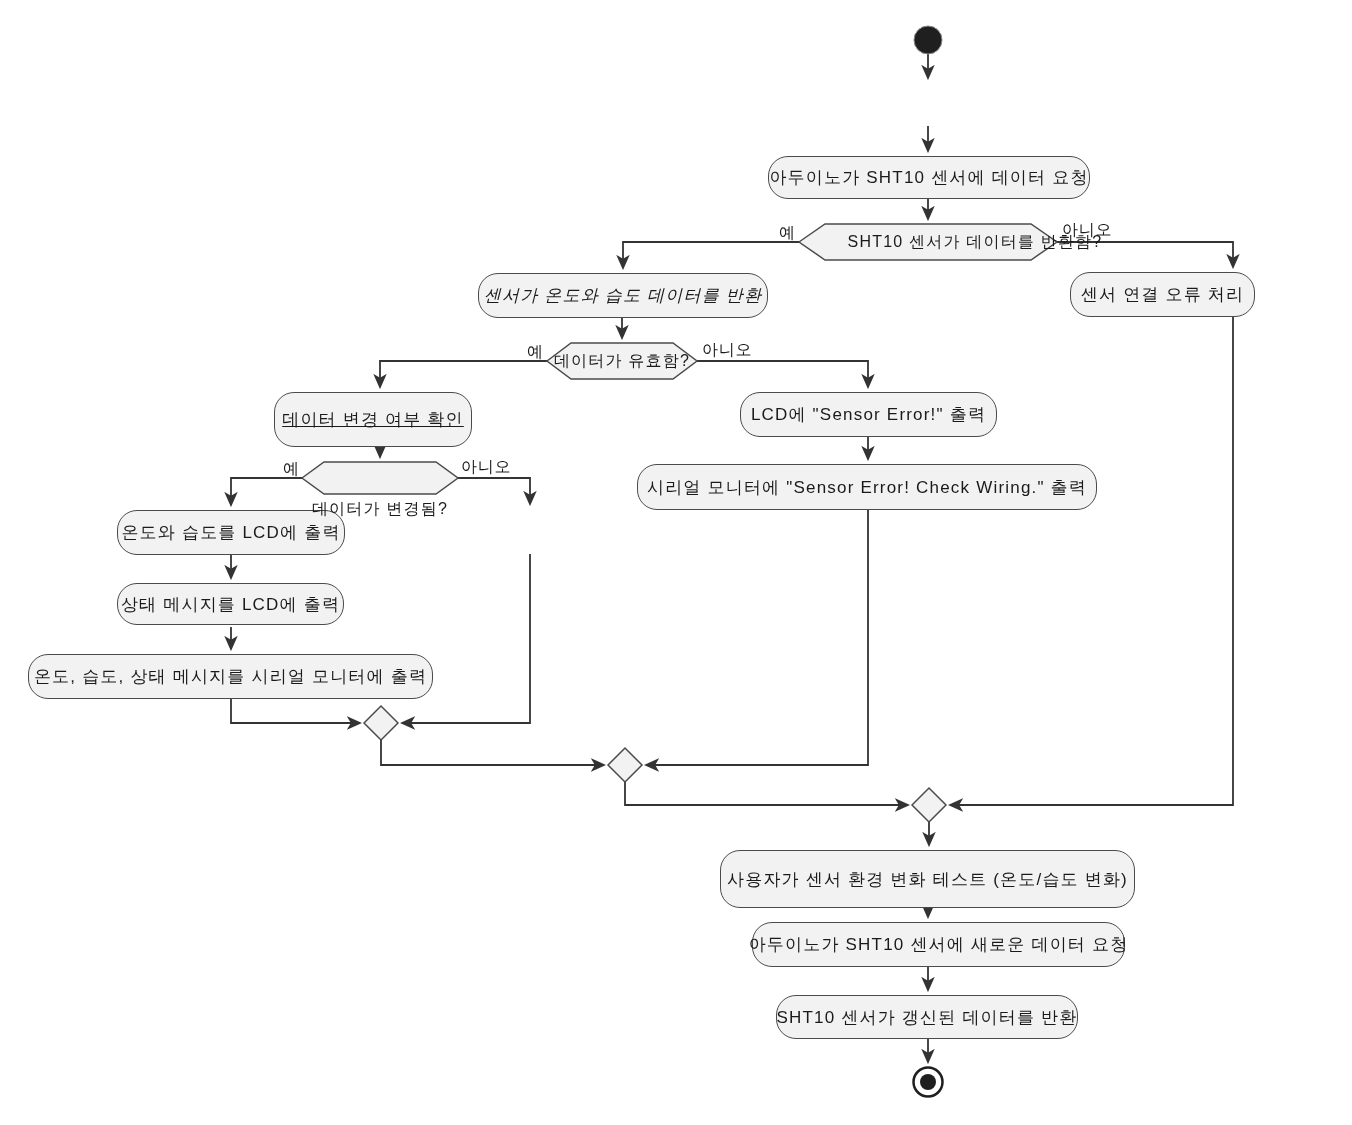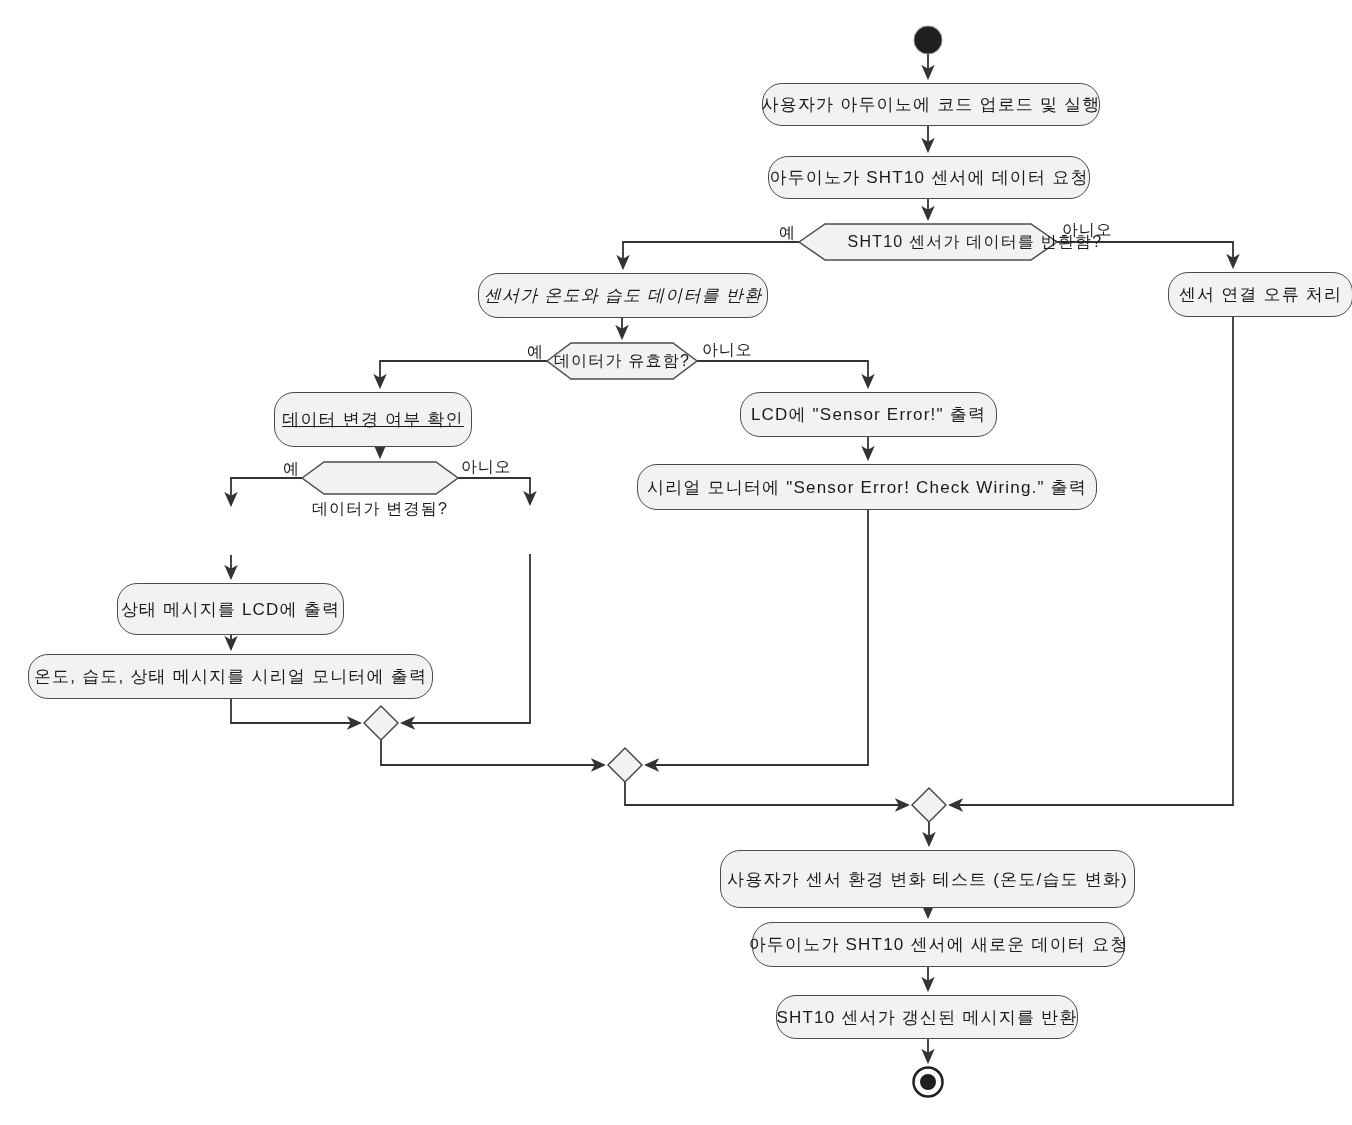--- a/index.html
+++ b/index.html
@@ -90,32 +90,32 @@
       <polygon points="364,723 381,706 398,723 381,740"></polygon>
       <polygon points="608,765 625,748 642,765 625,782"></polygon>
       <polygon points="912,805 929,788 946,805 929,822"></polygon>
     </g>
 
     <circle cx="928" cy="40" r="14" fill="#1f1f1f" stroke="#888888" stroke-width="1"></circle>
     <circle cx="928" cy="1082" r="14.5" fill="#ffffff" stroke="#1f1f1f" stroke-width="2.5"></circle>
     <circle cx="928" cy="1082" r="8" fill="#1f1f1f"></circle>
   </svg>
 
-  <div class="node" style="left:762px;top:83px;width:338px;height:43px;">사용자가 아두이노에 코드 업로드 및 실행</div>
   <div class="node" style="left:768px;top:156px;width:322px;height:43px;">아두이노가 SHT10 센서에 데이터 요청</div>
   <div class="node" style="left:478px;top:273px;width:290px;height:45px;font-style:italic;">센서가 온도와 습도 데이터를 반환</div>
-  <div class="node" style="left:1168px;top:272px;width:185px;height:45px;text-align:center;">센서 연결 오류 처리</div>
+  <div class="node" style="left:1070px;top:272px;width:185px;height:45px;text-align:center;">센서 연결 오류 처리</div>
   <div class="node" style="left:274px;top:392px;width:198px;height:55px;text-decoration:underline;">데이터 변경 여부 확인</div>
   <div class="node" style="left:740px;top:392px;width:257px;height:45px;">LCD에 "Sensor Error!" 출력</div>
   <div class="node" style="left:637px;top:464px;width:460px;height:46px;">시리얼 모니터에 "Sensor Error! Check Wiring." 출력</div>
-  <div class="node" style="left:117px;top:583px;width:227px;height:52px;">상태 메시지를 LCD에 출력</div>
+  <div class="node" style="left:117px;top:510px;width:228px;height:45px;">온도와 습도를 LCD에 출력</div>
+  <div class="node" style="left:117px;top:583px;width:227px;height:42px;">상태 메시지를 LCD에 출력</div>
   <div class="node" style="left:28px;top:654px;width:405px;height:45px;">온도, 습도, 상태 메시지를 시리얼 모니터에 출력</div>
   <div class="node" style="left:720px;top:850px;width:415px;height:58px;">사용자가 센서 환경 변화 테스트 (온도/습도 변화)</div>
   <div class="node" style="left:752px;top:922px;width:373px;height:45px;">아두이노가 SHT10 센서에 새로운 데이터 요청</div>
-  <div class="node" style="left:776px;top:995px;width:302px;height:44px;">SHT10 센서가 갱신된 메시지를 반환</div>
+  <div class="node" style="left:776px;top:995px;width:302px;height:44px;">SHT10 센서가 갱신된 데이터를 반환</div>
 
   <div class="hexlabel" style="left:846px;top:224px;width:258px;height:36px;">SHT10 센서가 데이터를 반환함?</div>
   <div class="hexlabel" style="left:547px;top:343px;width:150px;height:36px;">데이터가 유효함?</div>
   <div class="hexlabel" style="left:302px;top:461px;width:156px;height:40px;margin-top:28px;">데이터가 변경됨?</div>
 
   <div class="edgelabel" style="left:779px;top:223px;">예</div>
   <div class="edgelabel" style="left:1062px;top:220px;">아니오</div>
   <div class="edgelabel" style="left:527px;top:342px;">예</div>
   <div class="edgelabel" style="left:702px;top:340px;">아니오</div>
   <div class="edgelabel" style="left:283px;top:459px;">예</div>

